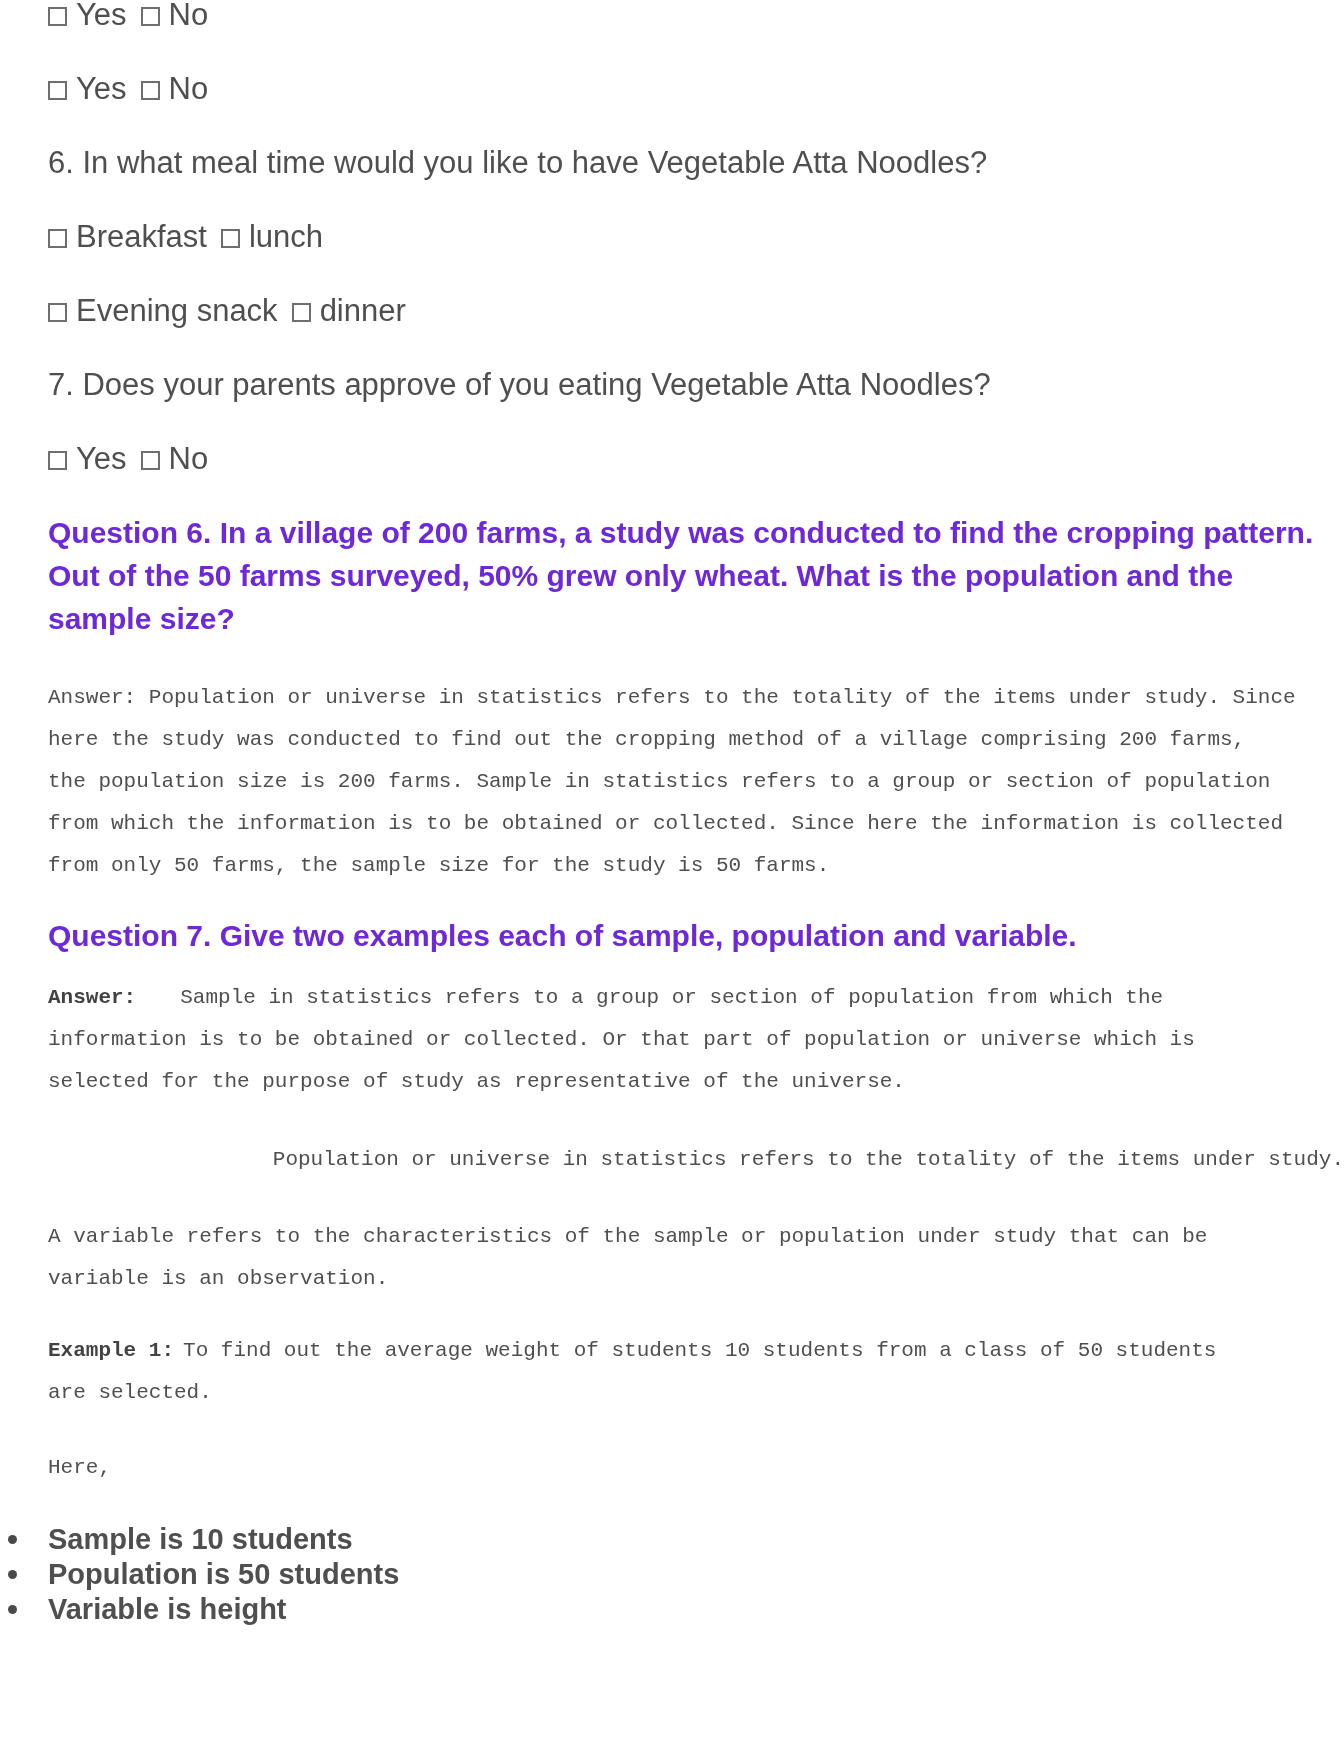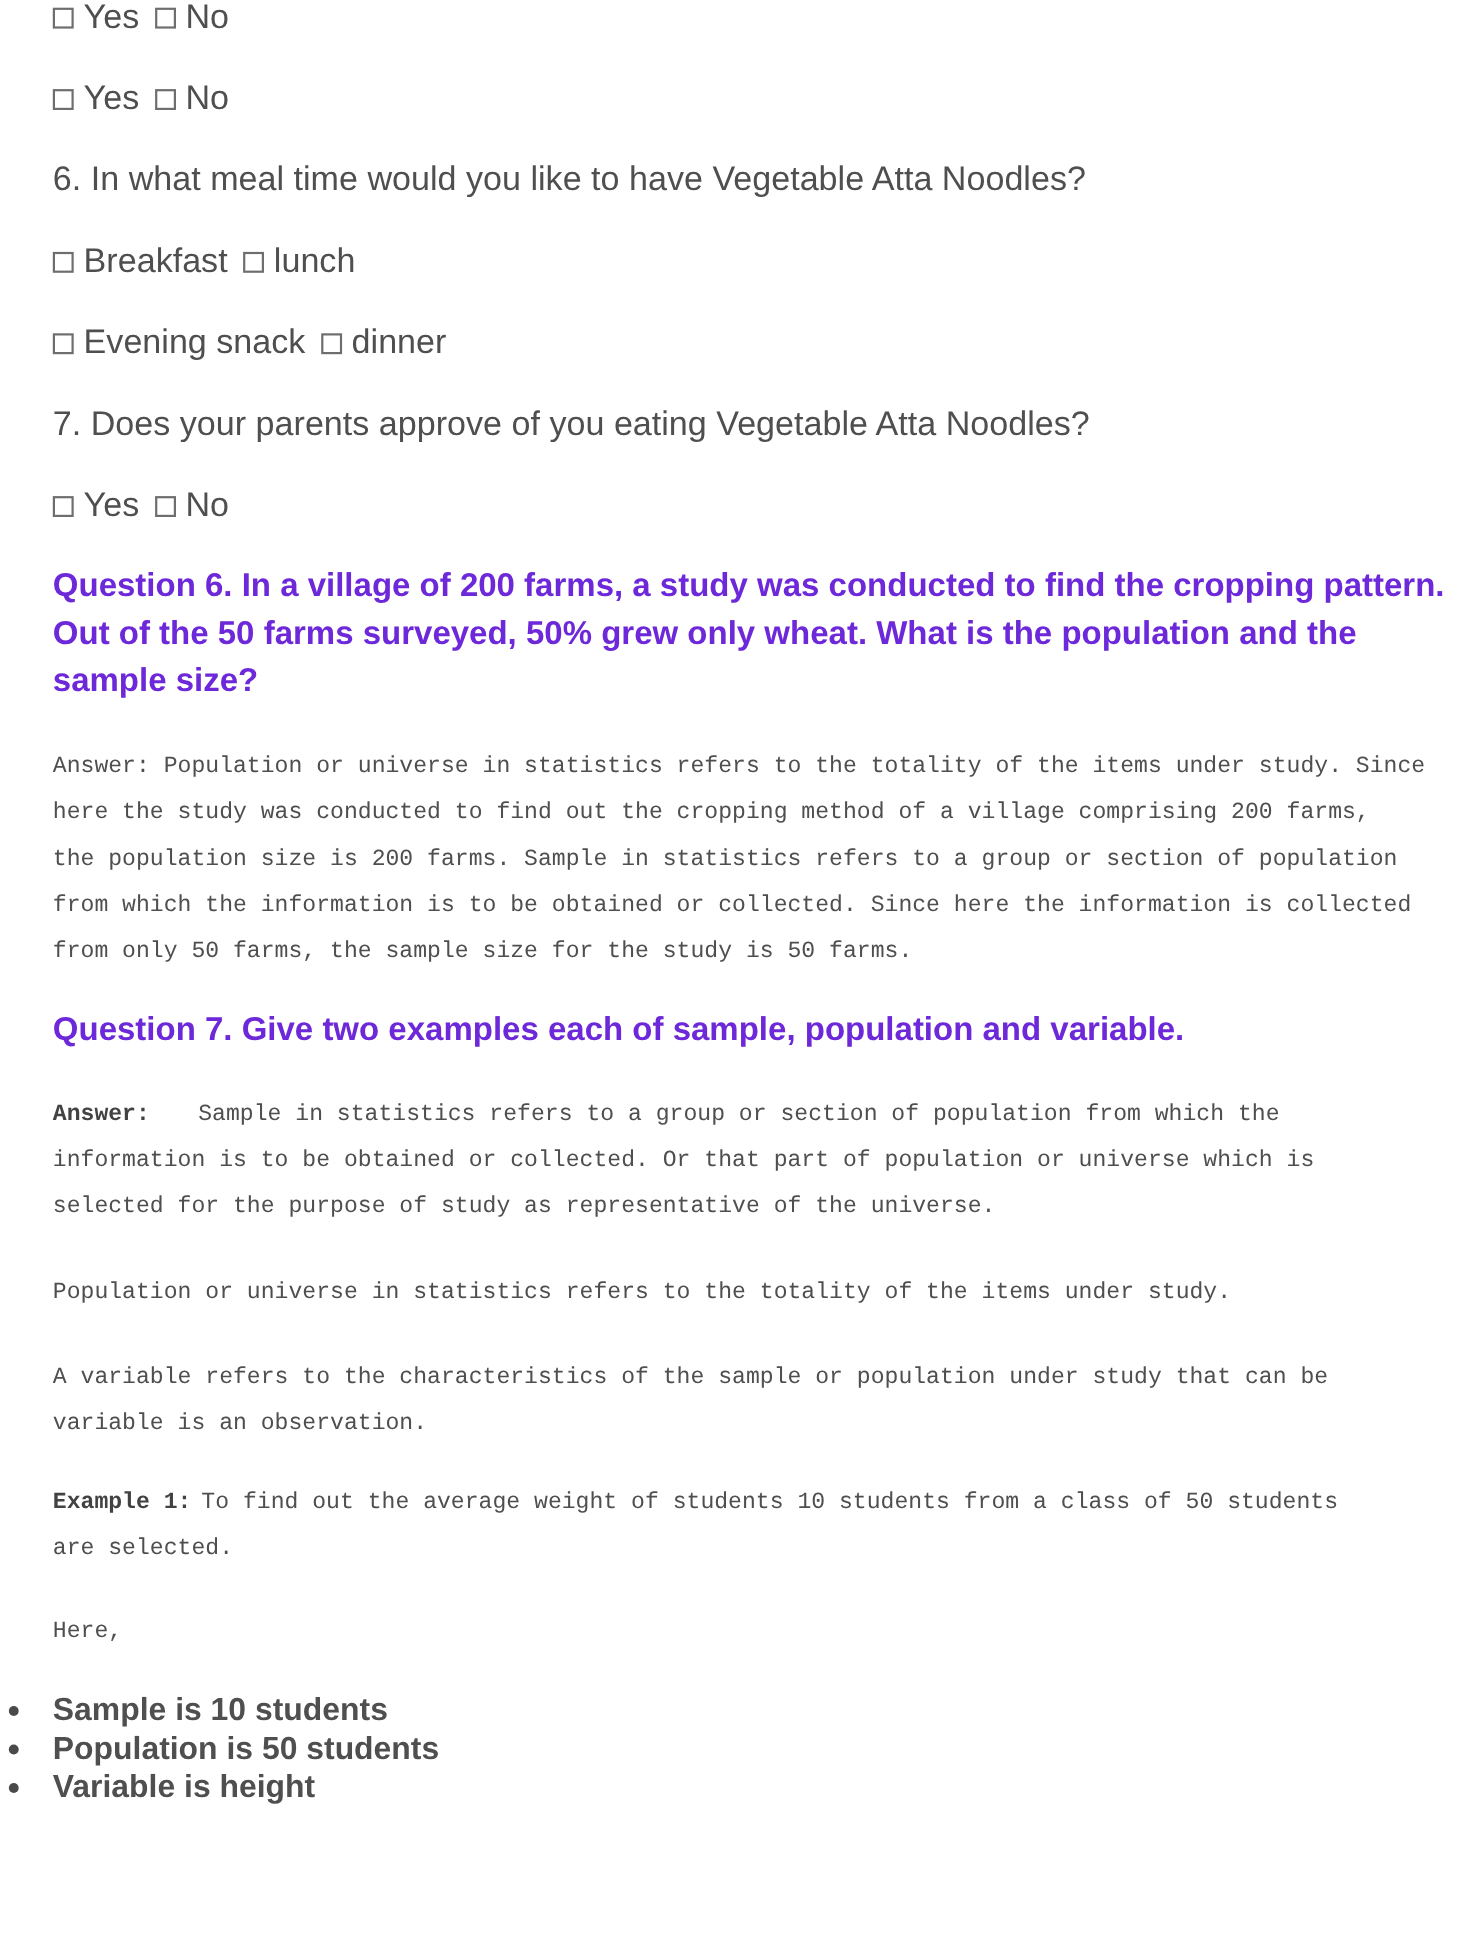--- a/index.html
+++ b/index.html
@@ -42,30 +42,30 @@
     vertical-align: -1px;
   }
   
   .heading {
     font-size: 30px;
     line-height: 43px;
     font-weight: 700;
     color: #6d28d9;
   }
   .q6-block { margin: 0 0 37px 0; }
-  .q7-block { margin: 0 0 36px 0; }
+  .q7-block { margin: 0 0 20px 0; }
   .body-par {
     font-size: 21px;
     line-height: 42px;
     color: #4f4f4f;
     font-family: Liberation Mono, monospace;
   }
   .ans6 { margin: 0 0 27px 0; }
   .ans7 { margin: 14px 0 36px 0; }
-  .pop-par { margin: 0 0 35px 0; }
+  .pop-par { margin: 0 0 35px 0; text-align: right; }
   .var-par { margin: 0 0 30px 0; }
   .ex-par  { margin: 0 0 33px 0; }
   .here-par { margin: 0 0 33px 0; }
   .line { white-space: nowrap; }
   .bold-inline { font-weight: 700; color: #424242; }
   .gap-wide { display: inline-block; width: 44px; }
   .gap-space { display: inline-block; width: 9px; }
   
   .bullets { margin: 0; font-weight: bold; }
   .bullet-row {

